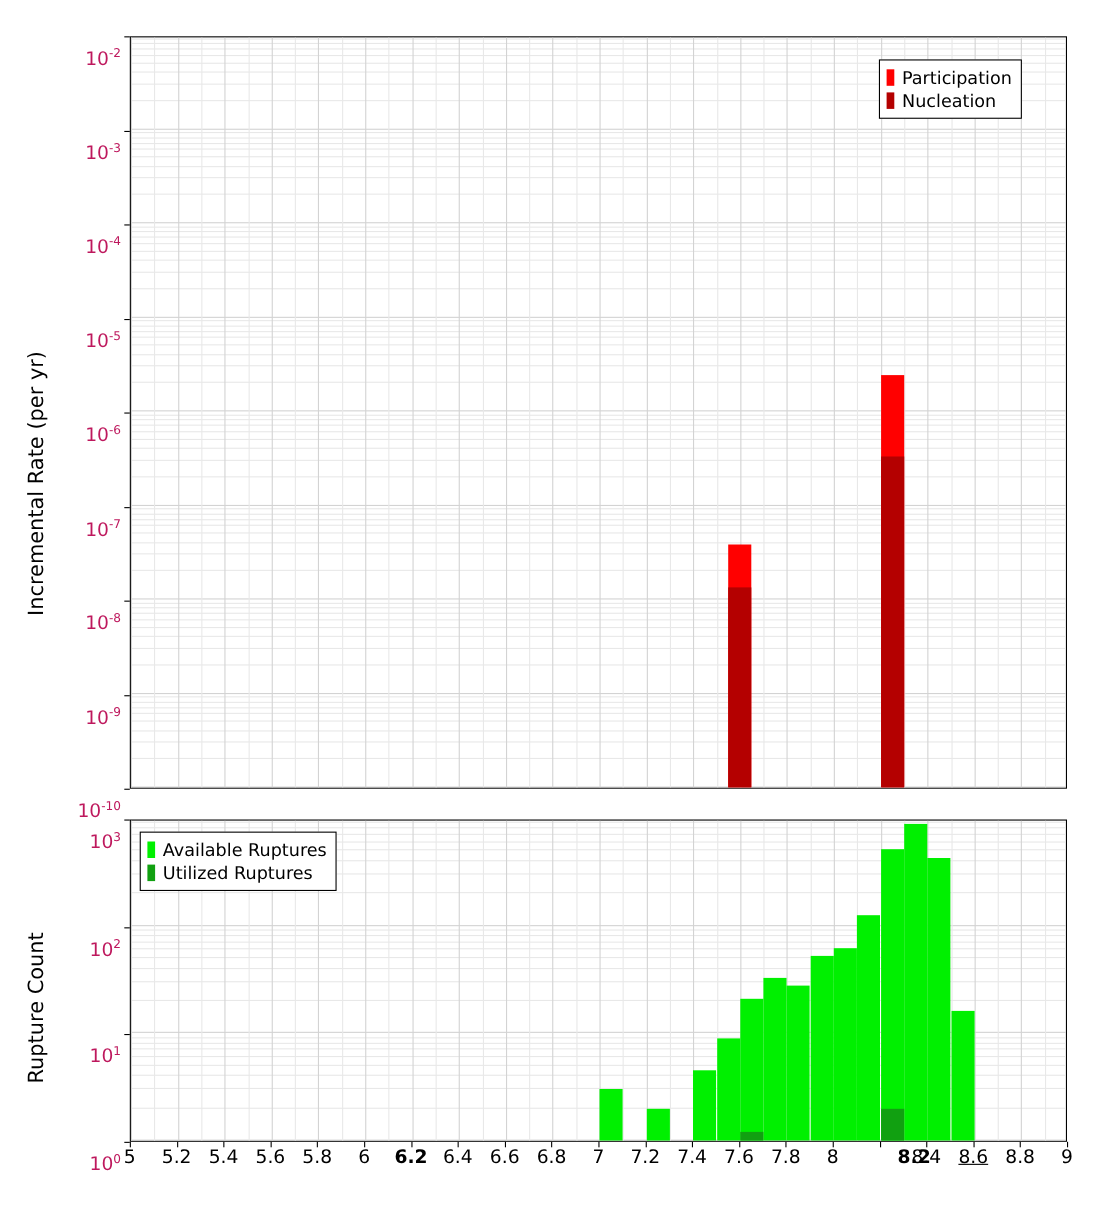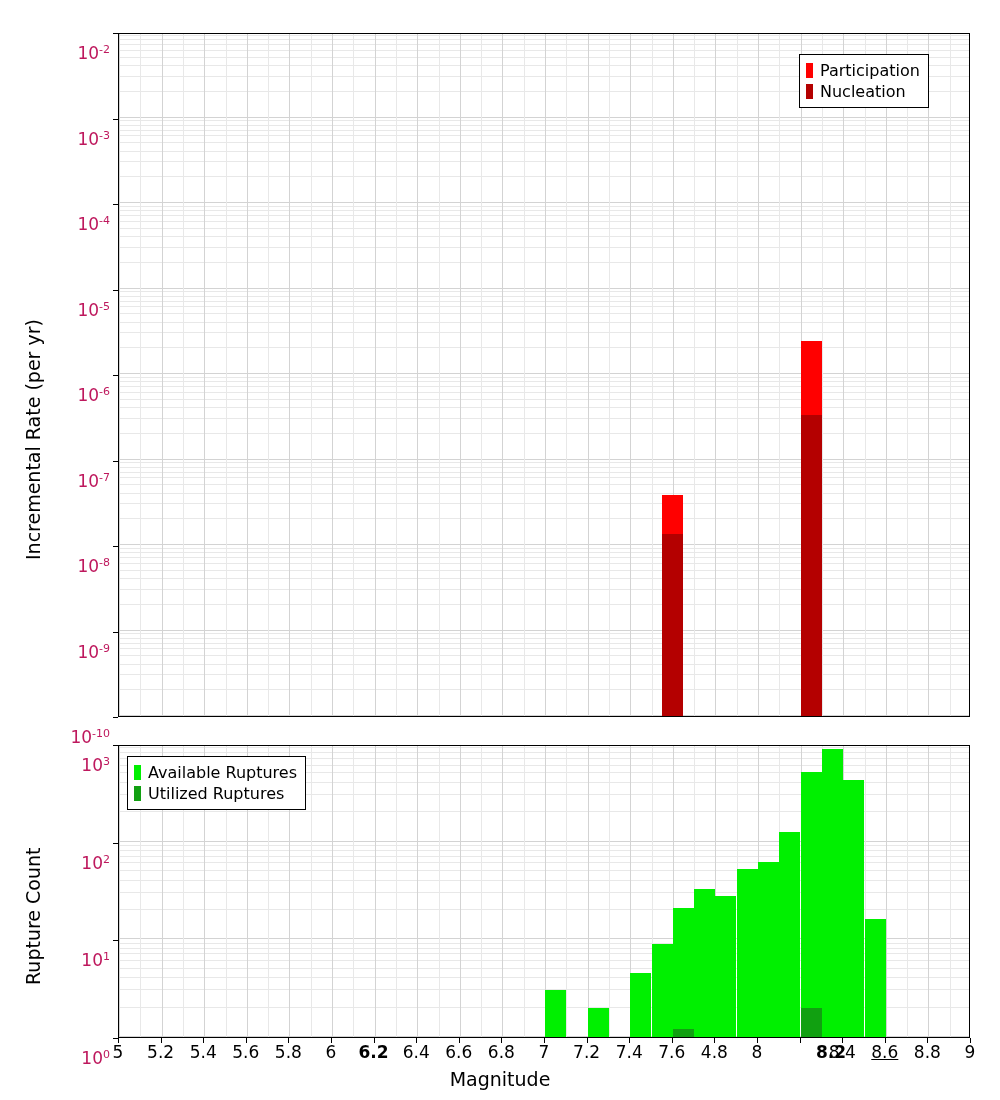--- a/index.html
+++ b/index.html
@@ -464,33 +464,32 @@
       <div class="xtick" style="left: 501.4px;">6.8</div>
       <div class="tickmark-x" style="left: 501px; top: 1038px;"></div>
       <div class="xtick" style="left: 544px;">7</div>
       <div class="tickmark-x" style="left: 544px; top: 1038px;"></div>
       <div class="xtick" style="left: 586.6px;">7.2</div>
       <div class="tickmark-x" style="left: 587px; top: 1038px;"></div>
       <div class="xtick" style="left: 629.2px;">7.4</div>
       <div class="tickmark-x" style="left: 629px; top: 1038px;"></div>
       <div class="xtick" style="left: 671.8px;">7.6</div>
       <div class="tickmark-x" style="left: 672px; top: 1038px;"></div>
-      <div class="xtick" style="left: 714.4px;">4.8</div>
+      <div class="xtick" style="left: 714.4px;">7.8</div>
       <div class="tickmark-x" style="left: 714px; top: 1038px;"></div>
       <div class="xtick" style="left: 757px;">8</div>
       <div class="tickmark-x" style="left: 757px; top: 1038px;"></div>
       <div class="xtick" style="left: 831px; font-weight: bold;">8.2</div>
       <div class="tickmark-x" style="left: 800px; top: 1038px;"></div>
       <div class="xtick" style="left: 842.2px;">8.4</div>
       <div class="tickmark-x" style="left: 842px; top: 1038px;"></div>
       <div class="xtick" style="left: 884.8px; text-decoration: underline;">8.6</div>
       <div class="tickmark-x" style="left: 885px; top: 1038px;"></div>
       <div class="xtick" style="left: 927.4px;">8.8</div>
       <div class="tickmark-x" style="left: 927px; top: 1038px;"></div>
       <div class="xtick" style="left: 970px;">9</div>
       <div class="tickmark-x" style="left: 970px; top: 1038px;"></div>
     </div>
 
   <div id="ylabel-top">Incremental Rate (per yr)</div>
   <div id="ylabel-bottom">Rupture Count</div>
-  <div id="xlabel">Magnitude</div>
 
 </div>
 
 </body></html>

